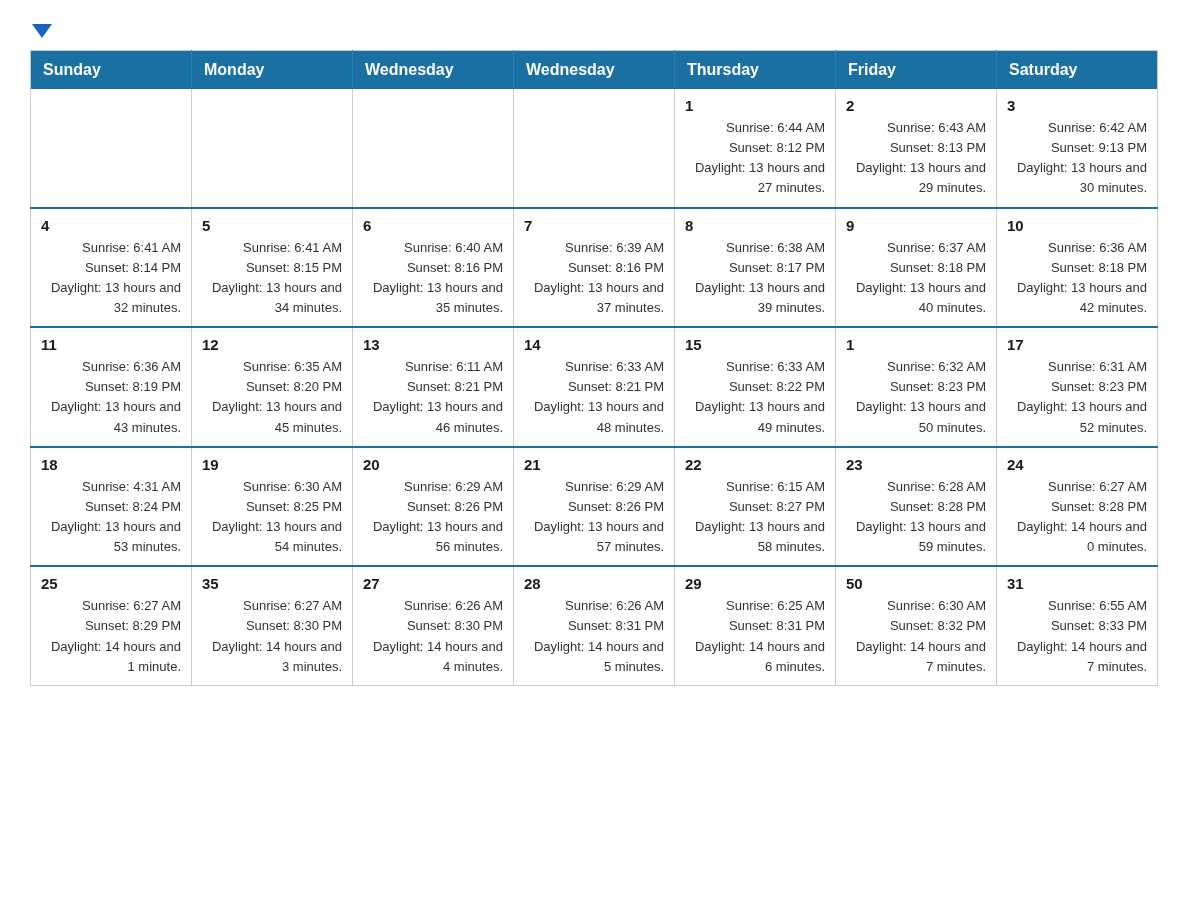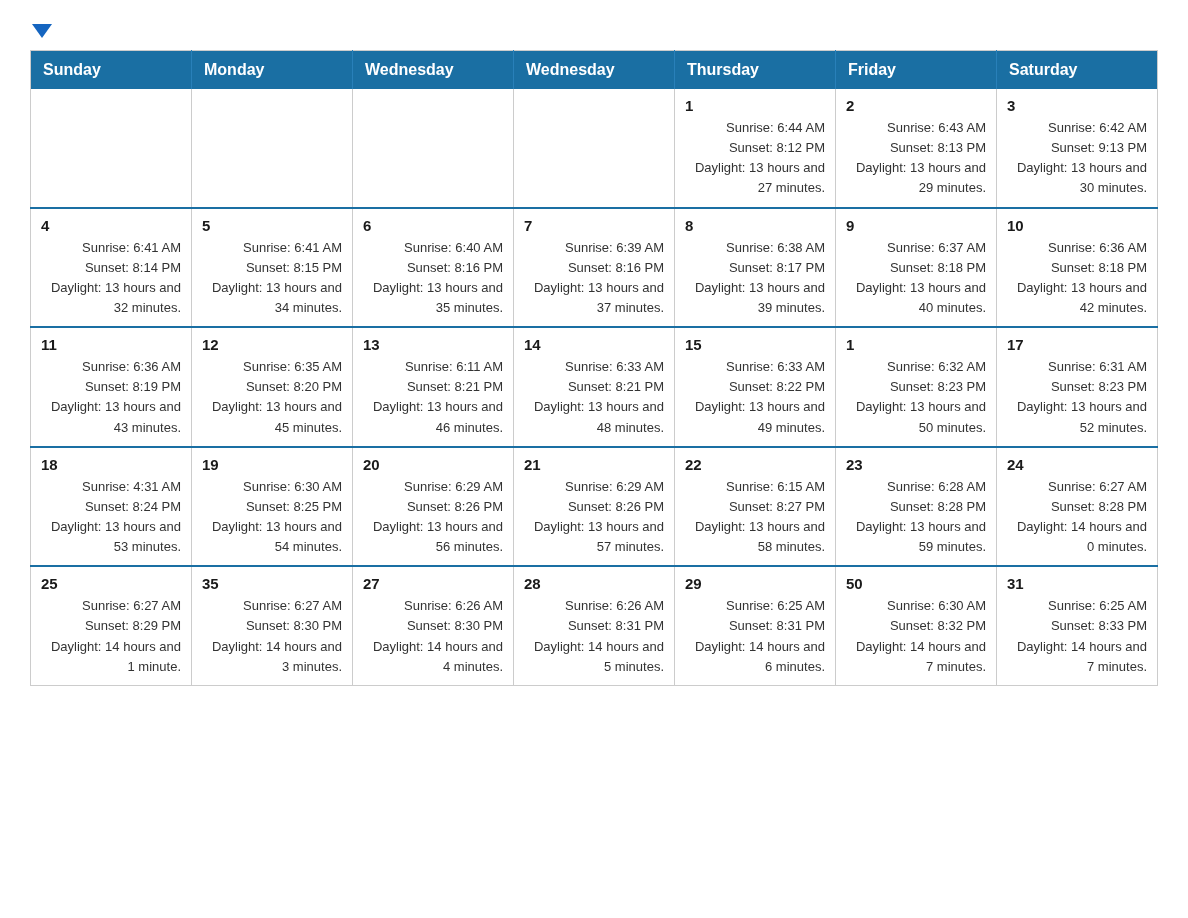--- a/index.html
+++ b/index.html
@@ -332,19 +332,19 @@
 Daylight: 14 hours and 6 minutes.</div>
         </td>
         <td>
           <span class="day-number">50</span>
           <div class="day-info">Sunrise: 6:30 AM
 Sunset: 8:32 PM
 Daylight: 14 hours and 7 minutes.</div>
         </td>
         <td>
           <span class="day-number">31</span>
-          <div class="day-info">Sunrise: 6:25 AM
+          <div class="day-info">Sunrise: 6:55 AM
 Sunset: 8:33 PM
 Daylight: 14 hours and 7 minutes.</div>
         </td>
       </tr>
     </tbody>
 </table>
 
 </body></html>

